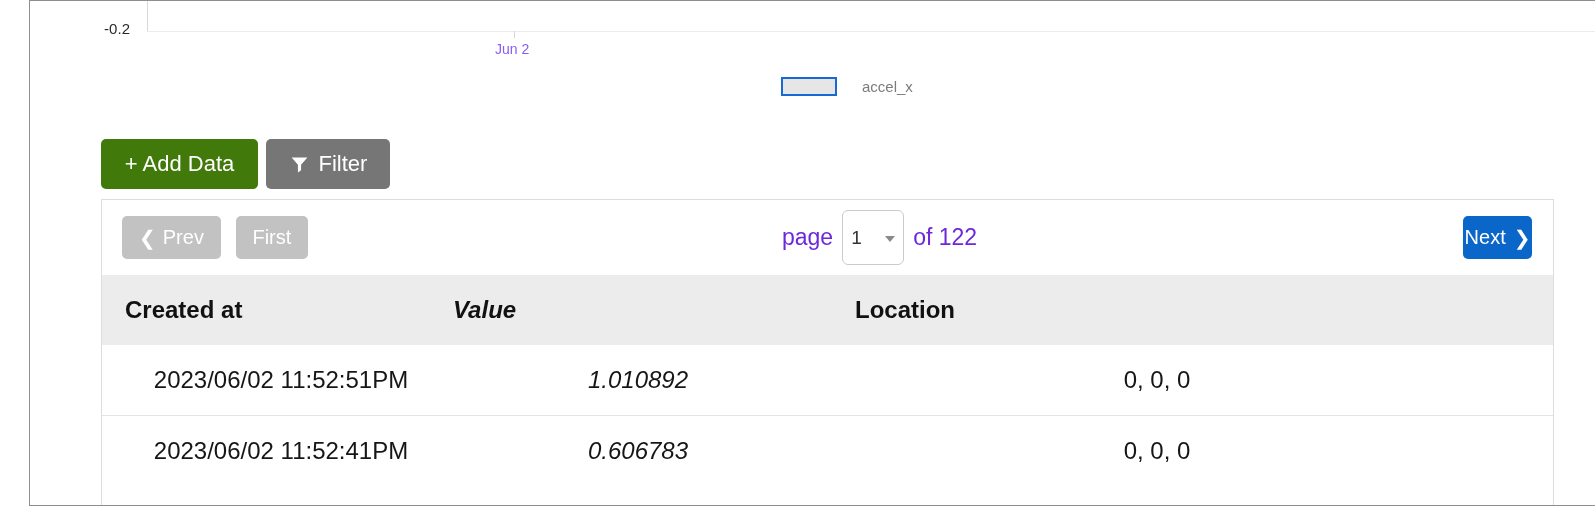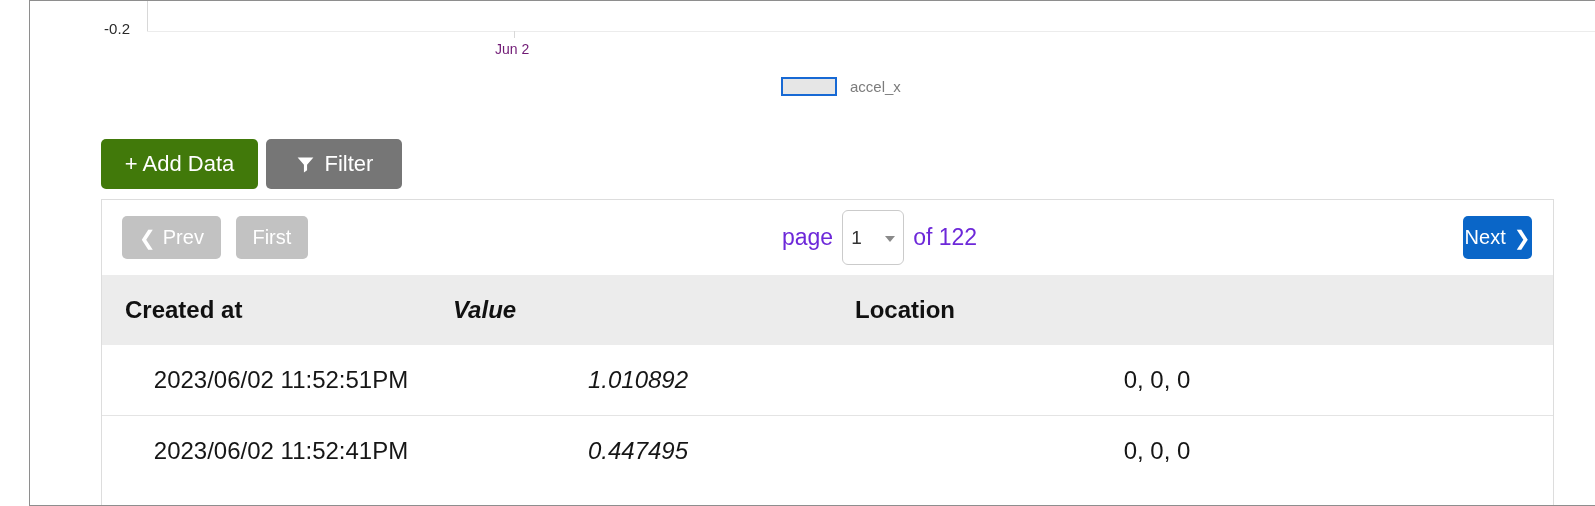--- a/index.html
+++ b/index.html
@@ -60,30 +60,31 @@
     top: 30px;
     width: 1px;
     height: 7px;
     background: #d8d8d8;
   }
   .x-tick-label {
     position: absolute;
     left: 465px;
     top: 40px;
     font-size: 14px;
-    color: #701a75;
+    color: #8b5cf6;
   }
 
   
   .legend {
     position: absolute;
     left: 751px;
     top: 76px;
     display: flex;
     align-items: center;
+    gap: 12px;
   }
   .legend-swatch {
     width: 56px;
     height: 19px;
     background: #e6e6e6;
     border: 2px solid #1769d4;
     box-sizing: border-box;
   }
   .legend-label {
     margin-left: 13px;
@@ -123,21 +124,21 @@
     height: 50px;
     font-size: 22px;
     margin-left: 16px;
     width: 266px;
   }
   .btn-filter {
     background: #767676;
     height: 50px;
     font-size: 22px;
     margin-left: 8px;
-    width: 136px;
+    width: 124px;
   }
   .btn .icon {
     display: inline-flex;
     align-items: center;
     margin-right: 9px;
   }
 
   
   .card {
     position: absolute;
@@ -340,21 +341,21 @@
         <tr>
           <td class="col-created">2023/06/02 11:52:51PM</td>
           <td class="col-value">1.010892</td>
           <td class="col-loc">0, 0, 0</td>
           <td class="col-del">
             
           </td>
         </tr>
         <tr>
           <td class="col-created">2023/06/02 11:52:41PM</td>
-          <td class="col-value">0.447495</td>
+          <td class="col-value">0.606783</td>
           <td class="col-loc">0, 0, 0</td>
           <td class="col-del">
             
           </td>
         </tr>
       </tbody>
     </table>
 
   </div>
 </div>

